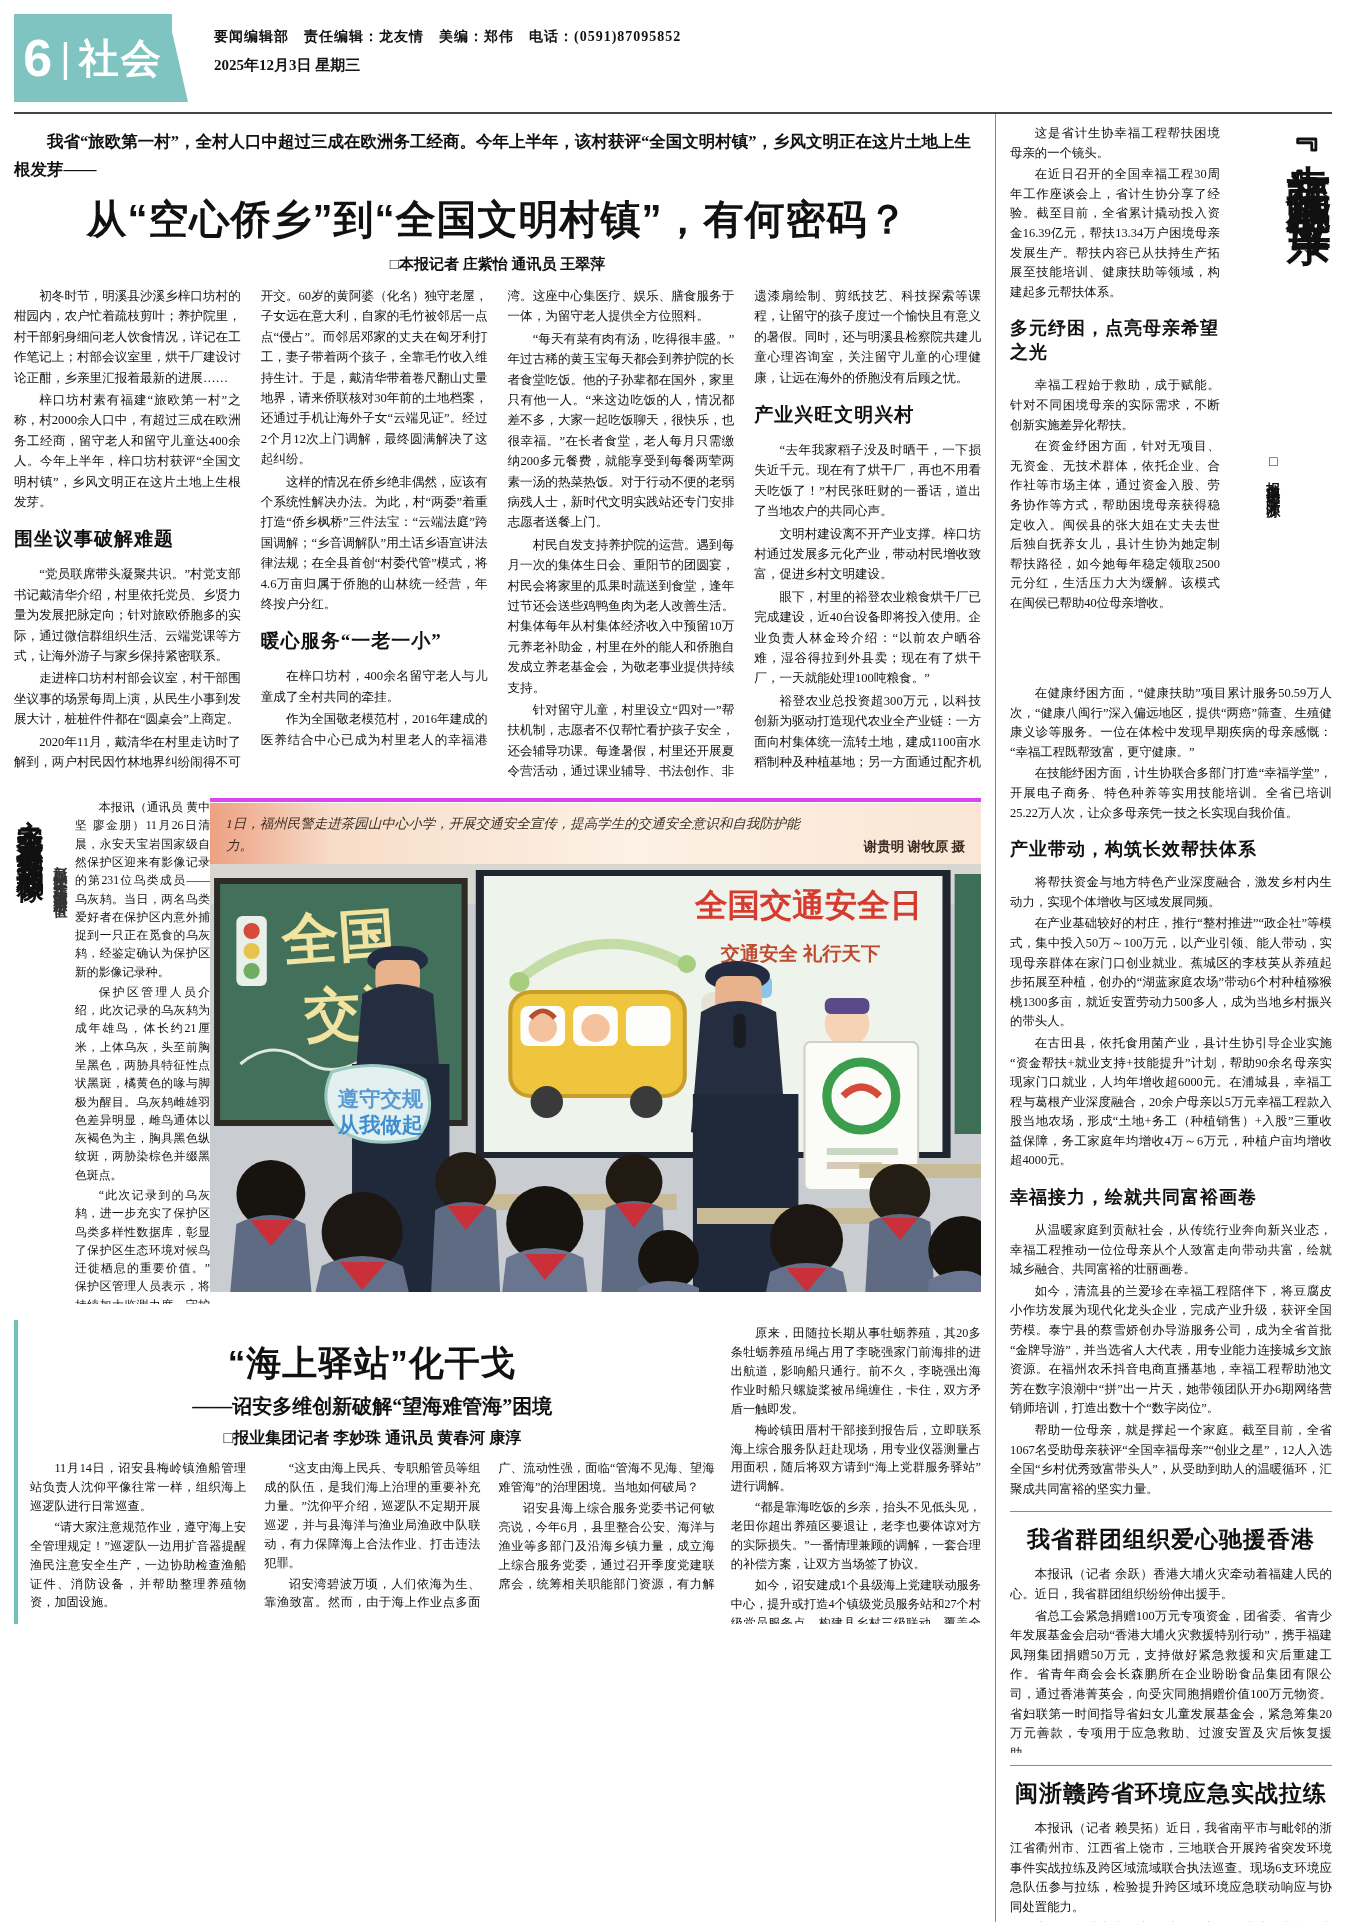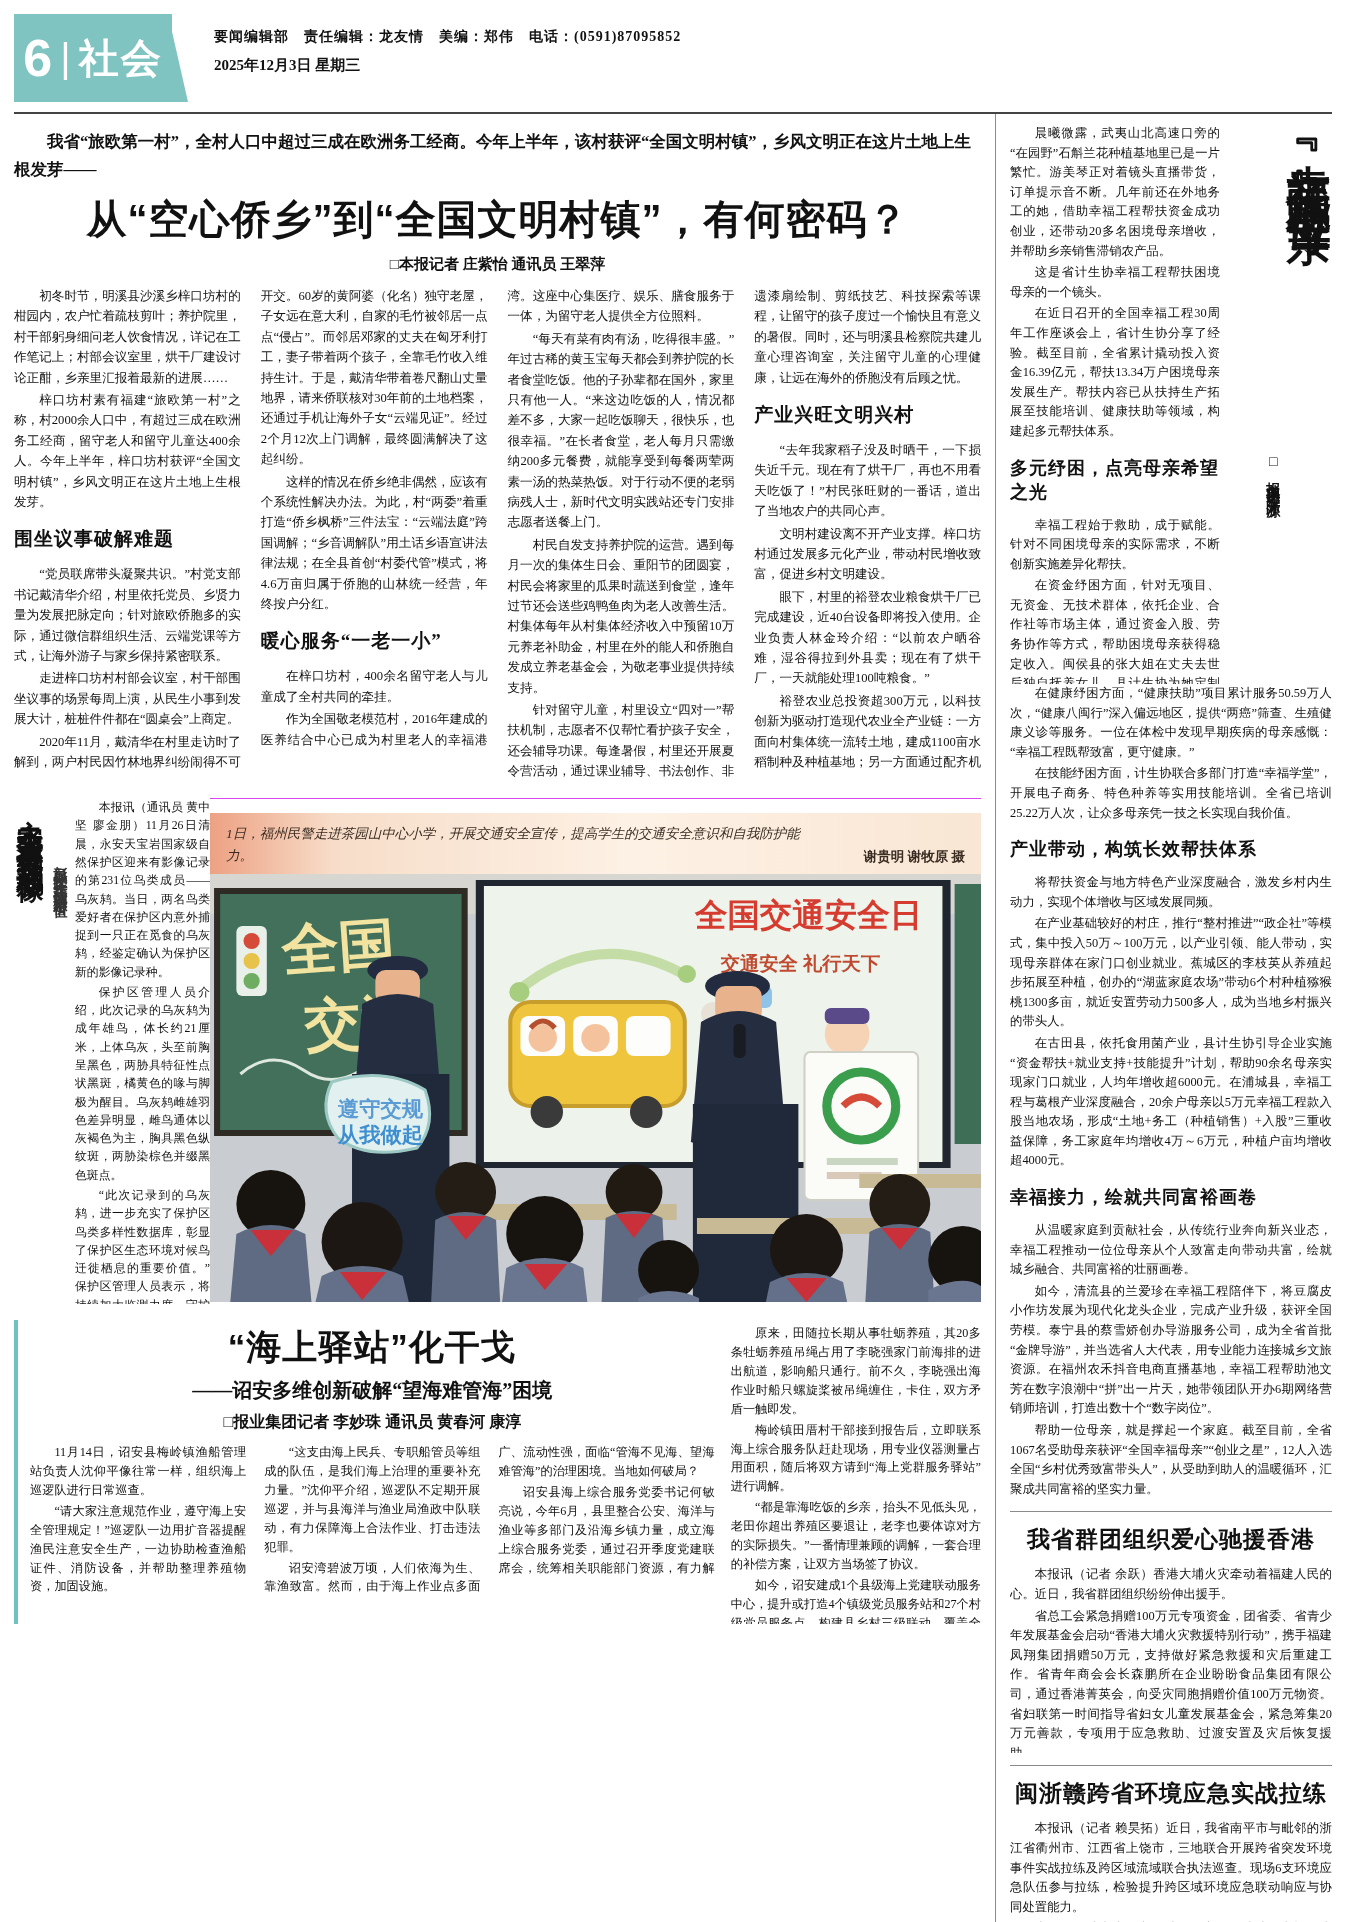--- a/index.html
+++ b/index.html
@@ -60,35 +60,35 @@
   .bird-article{width:196px;flex:0 0 auto;display:flex;padding-right:0;}
   .bird-titles{display:flex;flex-direction:row;flex:0 0 auto;}
   .v-title{
     writing-mode:vertical-rl;font-size:27px;font-weight:900;letter-spacing:4px;
     font-family:"Liberation Sans","DejaVu Sans",sans-serif;line-height:1.15;margin-right:6px;
   }
   .v-subtitle{writing-mode:vertical-rl;font-size:14px;font-weight:bold;color:#333;
     letter-spacing:3px;margin:56px 6px 0 0;}
   .bird-body{flex:1;min-width:0;height:506px;overflow:hidden;}
   .bird-body .para{font-size:11.8px;line-height:1.55;}
-  .photo-block{flex:1;min-width:0;border-top:1px solid #d946ef;padding-top:14px;}
+  .photo-block{flex:1;min-width:0;border-top:4px solid #d946ef;padding-top:1px;}
   .caption-strip{
     background:linear-gradient(90deg,#eda183 0%,#f7ddc9 16%,#fdf1e5 55%,#f9e6d4 100%);
     padding:10px 16px 8px 16px;display:flex;align-items:flex-end;justify-content:space-between;
   }
   .caption-text{font-size:13.5px;font-style:italic;line-height:1.6;max-width:78%;color:#3a2c22;}
   .caption-credit{font-size:13.5px;font-weight:bold;color:#3a2c22;white-space:nowrap;}
   .photo-svg{display:block;width:100%;height:428px;background:#cfd3d6;}
 
   
   .haishang{margin-top:16px;border-left:4px solid #6fc2bd;padding-left:12px;display:flex;}
   .hs-left{width:72%;flex:0 0 auto;padding-right:16px;}
   .hs-right{flex:1;min-width:0;padding-top:4px;height:300px;overflow:hidden;}
   .hs-title{font-family:"Liberation Sans","DejaVu Sans",sans-serif;
-    font-size:35px;font-weight:900;text-align:center;margin:4px 0 6px 0;letter-spacing:1px;}
+    font-size:35px;font-weight:900;text-align:center;margin:20px 0 6px 0;letter-spacing:1px;}
   .hs-subtitle{font-size:20px;font-weight:bold;text-align:center;margin:0 0 8px 0;}
   .hs-byline{font-size:16px;font-weight:bold;text-align:center;margin:0 0 10px 0;}
   .hs-flow{column-count:3;column-gap:18px;height:158px;overflow:hidden;column-fill:auto;}
   .hs-flow .para,.hs-right .para{font-size:12.2px;line-height:1.55;}
 
   
   .fu-top{display:flex;}
   .fu-body-narrow{flex:1;min-width:0;height:560px;overflow:hidden;}
   .fu-title-col{width:112px;flex:0 0 auto;display:flex;justify-content:flex-end;}
   .fu-byline{writing-mode:vertical-rl;font-size:14px;font-weight:bold;margin:330px 4px 0 0;letter-spacing:2px;}
@@ -293,21 +293,20 @@
             <p class="para">“都是靠海吃饭的乡亲，抬头不见低头见，老田你超出养殖区要退让，老李也要体谅对方的实际损失。”一番情理兼顾的调解，一套合理的补偿方案，让双方当场签了协议。</p>
             <p class="para">如今，诏安建成1个县级海上党建联动服务中心，提升或打造4个镇级党员服务站和27个村级党员服务点，构建县乡村三级联动、覆盖全海域的服务阵地，实现“矛盾不出港、风险源头拦、难题一站调”。</p>
           </div>
       </div>
     </div>
 
     <div class="rail">
 
       <div class="fu-top">
         <div class="fu-body-narrow">
-            <p class="para">晨曦微露，武夷山北高速口旁的“在园野”石斛兰花种植基地里已是一片繁忙。游美琴正对着镜头直播带货，订单提示音不断。几年前还在外地务工的她，借助幸福工程帮扶资金成功创业，还带动20多名困境母亲增收，并帮助乡亲销售滞销农产品。</p>
             <p class="para">这是省计生协幸福工程帮扶困境母亲的一个镜头。</p>
             <p class="para">在近日召开的全国幸福工程30周年工作座谈会上，省计生协分享了经验。截至目前，全省累计撬动投入资金16.39亿元，帮扶13.34万户困境母亲发展生产。帮扶内容已从扶持生产拓展至技能培训、健康扶助等领域，构建起多元帮扶体系。</p>
             <h3 class="subhead">多元纾困，点亮母亲希望之光</h3>
             <p class="para">幸福工程始于救助，成于赋能。针对不同困境母亲的实际需求，不断创新实施差异化帮扶。</p>
             <p class="para">在资金纾困方面，针对无项目、无资金、无技术群体，依托企业、合作社等市场主体，通过资金入股、劳务协作等方式，帮助困境母亲获得稳定收入。闽侯县的张大姐在丈夫去世后独自抚养女儿，县计生协为她定制帮扶路径，如今她每年稳定领取2500元分红，生活压力大为缓解。该模式在闽侯已帮助40位母亲增收。</p>
           </div>
         <div class="fu-title-col">
           <div class="fu-byline">□报业集团记者 陈才源</div>
           <div class="fu-vtitle">『幸福』赋能一位位母亲</div>
         </div>

